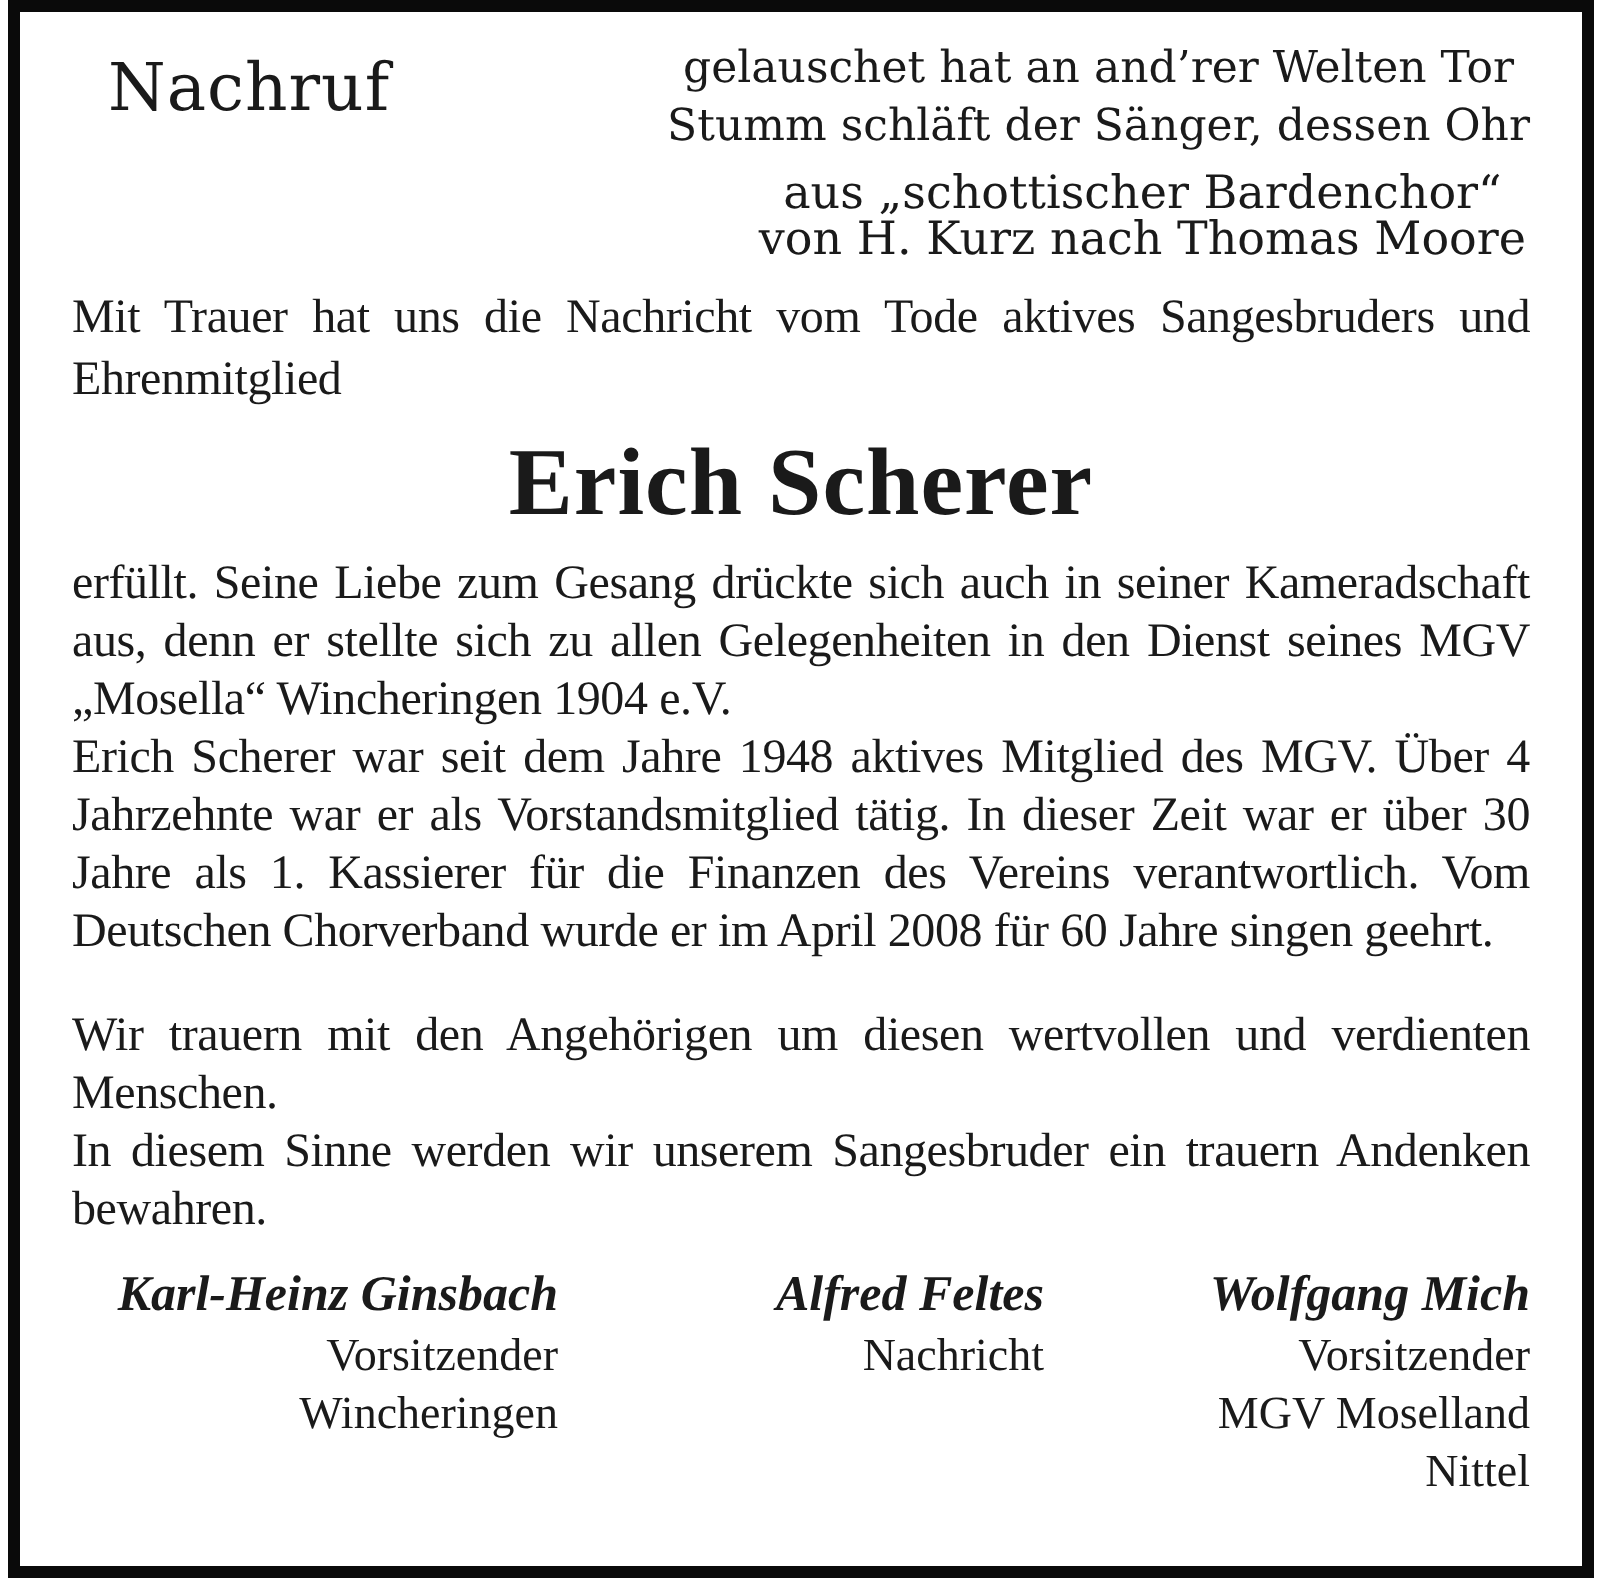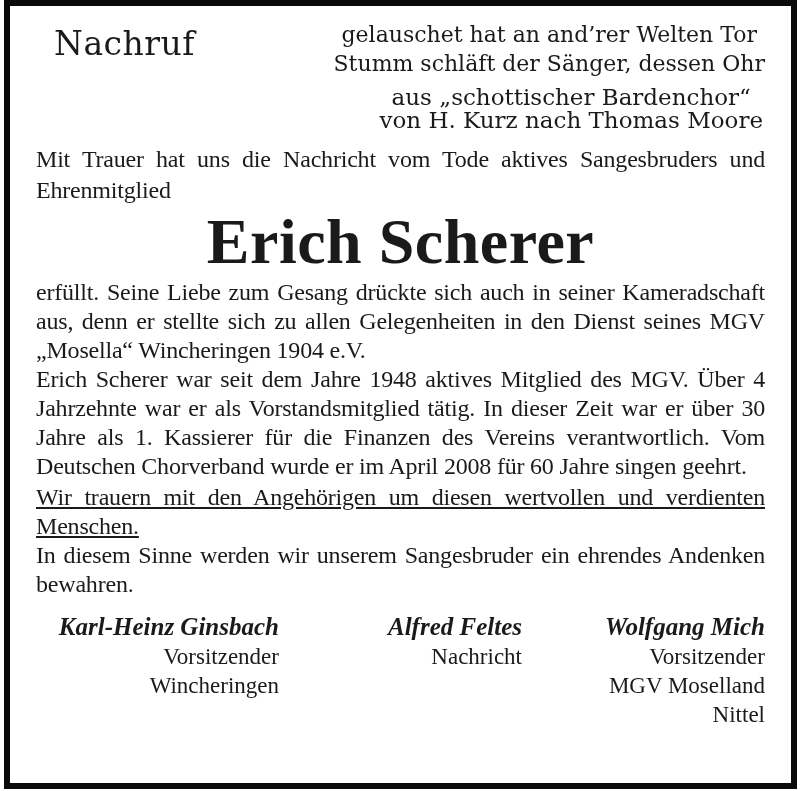--- a/index.html
+++ b/index.html
@@ -66,33 +66,33 @@
     margin: 12px 0 0 0;
     font-size: 24px;
     line-height: 31px;
     text-align: justify;
     letter-spacing: -0.2px;
   }
   .deceased-name {
     margin: 8px 0 0 0;
     text-align: center;
     font-weight: bold;
-    font-size: 64px;
+    font-size: 48px;
     line-height: 56px;
     letter-spacing: 0.5px;
   }
   p.body {
     margin: 0;
     font-size: 24px;
     line-height: 29px;
     text-align: justify;
     letter-spacing: -0.2px;
   }
   p.body.first { margin-top: 8px; }
-  p.body.gap   { margin-top: 2px; text-decoration: underline; }
+  p.body.gap   { margin-top: 23px; }
   
   .signatures {
     display: flex;
     margin-top: 13px;
   }
   .sig-col {
     flex: 1;
     text-align: right;
   }
   .sig-name {
@@ -129,21 +129,21 @@
   <p class="intro">Mit Trauer hat uns die Nachricht vom Tode aktives Sangesbruders und Ehrenmitglied</p>
 
   <div class="deceased-name">Erich Scherer</div>
 
   <p class="body first">erfüllt. Seine Liebe zum Gesang drückte sich auch in seiner Kameradschaft aus, denn er stellte sich zu allen Gelegenheiten in den Dienst seines MGV „Mosella“ Wincheringen 1904 e.V.</p>
 
   <p class="body">Erich Scherer war seit dem Jahre 1948 aktives Mitglied des MGV. Über 4 Jahrzehnte war er als Vorstandsmitglied tätig. In dieser Zeit war er über 30 Jahre als 1. Kassierer für die Finanzen des Vereins verantwortlich. Vom Deutschen Chorverband wurde er im April 2008 für 60 Jahre singen geehrt.</p>
 
   <p class="body gap">Wir trauern mit den Angehörigen um diesen wertvollen und verdienten Menschen.</p>
 
-  <p class="body">In diesem Sinne werden wir unserem Sangesbruder ein ehrendes Andenken bewahren.</p>
+  <p class="body">In diesem Sinne werden wir unserem Sangesbruder ein trauern Andenken bewahren.</p>
 
   <div class="signatures">
 
     <div class="sig-col">
       <div class="sig-name">Karl-Heinz Ginsbach</div>
       <div class="sig-line">Vorsitzender</div>
       <div class="sig-line">Wincheringen</div>
     </div>
 
     <div class="sig-col">

